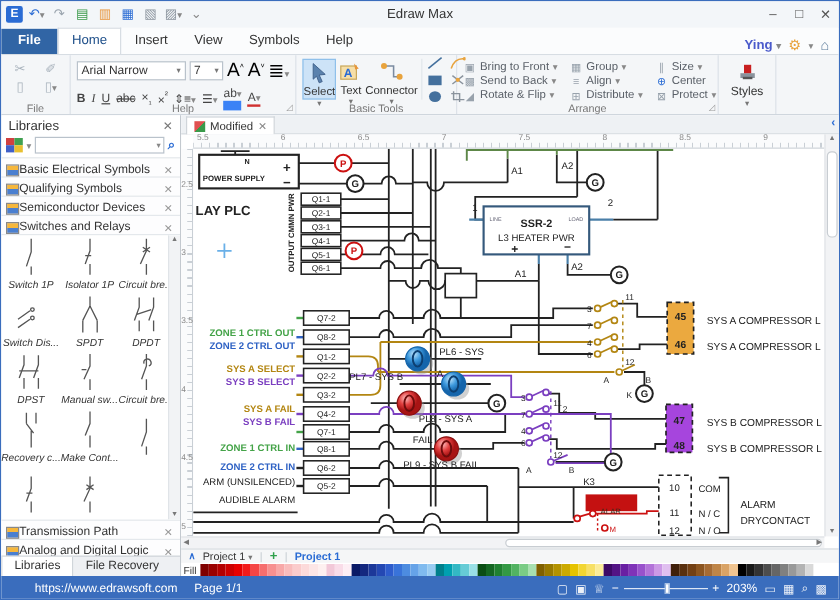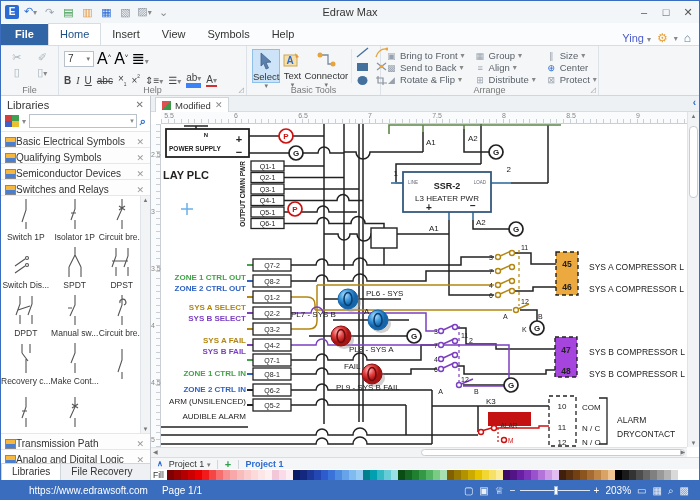--- a/index.html
+++ b/index.html
@@ -14,21 +14,21 @@
   .win-title { position:absolute; left:0; right:0; text-align:center; font-size:11px; color:#333; pointer-events:none; }
   .winbtns { margin-left:auto; display:flex; }
   .winbtns span { width:22px; text-align:center; font-size:11px; color:#555; }
 
   
   .menubar { position:absolute; left:0; top:22px; right:0; height:23px; background:#fbfcfd; display:flex; align-items:flex-end; border-bottom:1px solid #d7dde3; }
   .mtab { font-size:11px; color:#333; padding:4px 11px 5px; cursor:default; }
   .mtab.file { background:#3165a5; color:#fff; font-weight:bold; padding:4px 14px 5px; }
   .mtab.active { background:#fff; border:1px solid #d7dde3; border-bottom:none; color:#1d4e89; }
   .menu-right { margin-left:auto; display:flex; align-items:center; gap:6px; padding-right:8px; font-size:11px; }
-  .user-name { color:#4a5acb; font-weight:normal; }
+  .user-name { color:#4a5acb; font-weight:bold; }
   .gear { color:#e8a33d; font-size:12px; }
   .home-ic { color:#5a7a9a; font-size:12px; }
   .tiny-arrow { color:#888; font-size:8px; }
 
   
   .ribbon { position:absolute; left:0; top:45px; right:0; height:50px; background:#f4f6f8; border-bottom:1px solid #cfd6dd; display:flex; }
   .rgroup { position:relative; border-right:1px solid #dde2e8; padding:3px 5px 12px; }
   .rcaption { position:absolute; bottom:0; left:0; right:0; text-align:center; font-size:9px; color:#777; }
   .launcher { position:absolute; bottom:1px; right:2px; font-size:7px; color:#999; }
   .g-file { width:58px; }
@@ -66,21 +66,21 @@
   .sb-input { flex:1; height:14px; background:#fff; border:1px solid #b9c2cb; font-size:9px; color:#555; display:flex; align-items:center; padding:0 2px; }
   .sb-input .arr { margin-left:auto; font-size:7px; color:#888; }
   .mag { color:#2b6cd4; font-size:11px; font-weight:bold; }
   .lib-item { height:16px; display:flex; align-items:flex-end; gap:0; padding:0 6px 0 4px; border-top:1px solid #e4e8ec; font-size:10px; color:#333; background:#fdfdfe; }
   .lib-item .x { margin-left:auto; color:#999; font-size:9px; }
   .lib-ic { width:11px; height:10px; background:linear-gradient(#f6b73c 0 45%, #4a7fd0 45% 100%); border:1px solid #888; }
   .sym-area { position:relative; height:238px; border-top:1px solid #e4e8ec; overflow:hidden; }
   .sym-grid { display:grid; grid-template-columns:1fr 1fr 1fr; padding-right:10px; }
   .sym-cell { height:48px; display:flex; flex-direction:column; align-items:center; justify-content:flex-end; }
   .sym-cell svg { flex:1; }
-  .sym-cell .lbl { font-size:8.5px; color:#333; padding-bottom:2px; white-space:nowrap; }
+  .sym-cell .lbl { font-size:8.5px; color:#333; padding-bottom:2px; white-space:nowrap;font-style:italic; }
   .sym-scroll { position:absolute; right:0; top:0; bottom:0; width:10px; background:#f2f3f5; border-left:1px solid #e0e4e8; font-size:6px; color:#777; text-align:center; }
   .sym-scroll .up { position:absolute; top:1px; left:0; right:0; }
   .sym-scroll .dn { position:absolute; bottom:1px; left:0; right:0; }
   .sb-tabs { position:absolute; bottom:0; left:0; right:0; height:17px; background:#eef0f3; display:flex; border-top:1px solid #d0d5da; }
   .sb-tab { font-size:10px; color:#333; padding:2px 10px; }
   .sb-tab.active { background:#fff; border-right:1px solid #d0d5da; border-left:1px solid #d0d5da; }
 
   
   .canvas-pane { position:absolute; left:150px; top:95px; right:0; height:361px; background:#fff; }
   .doc-tabbar { position:absolute; left:0; top:0; right:0; height:16px; background:#eef1f4; border-bottom:1px solid #d8dde2; }
@@ -173,38 +173,42 @@
         <span class="gi">✂</span>
         <span class="gi">✐</span>
         <span class="gi">▯</span>
         <span class="gi">▯<span class="tiny-arrow">▾</span></span>
       </div>
       <div class="rcaption">File</div>
     </div>
 
     <div class="rgroup g-font">
       <div class="font-row1">
+        <div class="combo" style="width:96px">
+            <span>Arial Narrow</span>
+            <span class="arr">▾</span>
+          </div>
         <div class="combo" style="width:30px">
             <span>7</span>
             <span class="arr">▾</span>
           </div>
         <span class="fmt">A<sup style="font-size:6px">˄</sup></span>
         <span class="fmt">A<sup style="font-size:6px">˅</sup></span>
         <span class="fmt">≣<span class="tiny-arrow">▾</span></span>
       </div>
       <div class="font-row2">
         <span class="fmt b">B</span>
         <span class="fmt i">I</span>
         <span class="fmt u">U</span>
         <span class="fmt s">abc</span>
         <span class="fmt">×<sub class="sub">₁</sub></span>
         <span class="fmt">×<sup class="sub">²</sup></span>
         <span class="fmt">⇕≡<span class="tiny-arrow">▾</span></span>
         <span class="fmt">☰<span class="tiny-arrow">▾</span></span>
-        <span class="fmt" style="border-bottom:5px solid #3b82f6">ab<span class="tiny-arrow">▾</span></span>
+        <span class="fmt" style="border-bottom:8px solid #3b82f6">ab<span class="tiny-arrow">▾</span></span>
         <span class="fmt" style="border-bottom:2px solid #d03030">A<span class="tiny-arrow">▾</span></span>
       </div>
       <div class="rcaption">Help</div>
       <span class="launcher">◿</span>
     </div>
 
     <div class="rgroup g-tools">
       <div class="bigbtn sel">
         <div class="ic">
           <svg width="16" height="18" viewBox="0 0 16 18">
@@ -302,20 +306,30 @@
           <div class="arr-item">
             <span class="aic">⊠</span>
             <span>Protect</span>
             <span class="tiny-arrow">▾</span>
           </div>
         </div>
       <div class="rcaption">Arrange</div>
       <span class="launcher">◿</span>
     </div>
 
+    <div class="rgroup g-single">
+      <div class="ic">
+        <svg width="18" height="16" viewBox="0 0 18 16">
+            <rect x="3" y="9" width="12" height="4" fill="#8a939d"></rect>
+            <rect x="6" y="2" width="6" height="7" fill="#c82020"></rect>
+            <rect x="5" y="12" width="8" height="2" fill="#555"></rect>
+          </svg>
+      </div>
+      <span>Styles</span><span class="da" style="font-size:7px;color:#777;display:block">▾</span>
+    </div>
 
   </div>
 
   <div class="sidebar">
     <div class="sb-head">
       <span>Libraries</span>
       <span class="x">✕</span>
     </div>
     <div class="sb-search">
       <span class="sic">
@@ -379,29 +393,29 @@
             <span class="lbl">Switch Dis...</span>
           </div>
           <div class="sym-cell">
             <svg width="30" height="34" viewBox="0 0 30 34">
               <path d="M15,2 V10 M15,10 L9,22 M9,22 V32 M15,10 L21,22 M21,22 V32" fill="none" stroke="#555" stroke-width="1.1"></path>
             </svg>
             <span class="lbl">SPDT</span>
           </div>
           <div class="sym-cell">
             <svg width="30" height="34" viewBox="0 0 30 34">
+              <path d="M9,3 V11 L5,22 M9,22 V31 M21,3 V11 L17,22 M21,22 V31 M7,17 L19,13" fill="none" stroke="#555" stroke-width="1.1"></path>
+            </svg>
+            <span class="lbl">DPDT</span>
+          </div>
+          <div class="sym-cell">
+            <svg width="30" height="34" viewBox="0 0 30 34">
               <path d="M9,3 V11 L5,22 M9,22 V31 M21,3 V11 L17,22 M21,22 V31 M5,16 H21" fill="none" stroke="#555" stroke-width="1.1"></path>
             </svg>
             <span class="lbl">DPST</span>
-          </div>
-          <div class="sym-cell">
-            <svg width="30" height="34" viewBox="0 0 30 34">
-              <path d="M9,3 V11 L5,22 M9,22 V31 M21,3 V11 L17,22 M21,22 V31 M7,17 L19,13" fill="none" stroke="#555" stroke-width="1.1"></path>
-            </svg>
-            <span class="lbl">DPDT</span>
           </div>
           <div class="sym-cell">
             <svg width="30" height="34" viewBox="0 0 30 34">
               <path d="M15,2 V12 L10,23 M15,23 V32 M8,15 H12" fill="none" stroke="#555" stroke-width="1.1"></path>
             </svg>
             <span class="lbl">Manual sw...</span>
           </div>
           <div class="sym-cell">
             <svg width="30" height="34" viewBox="0 0 30 34">
               <path d="M15,2 V12 L11,23 M15,23 V32 M13,10 A3,3 0 1 1 17,12" fill="none" stroke="#555" stroke-width="1.1"></path>

